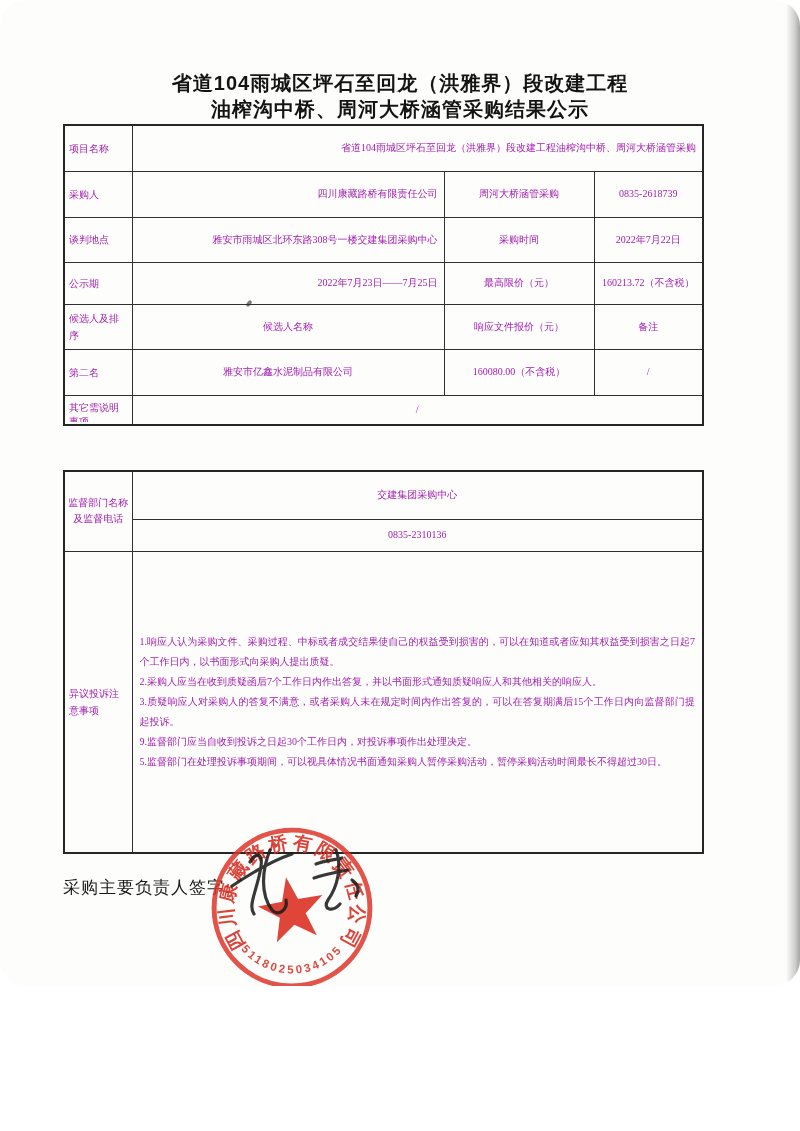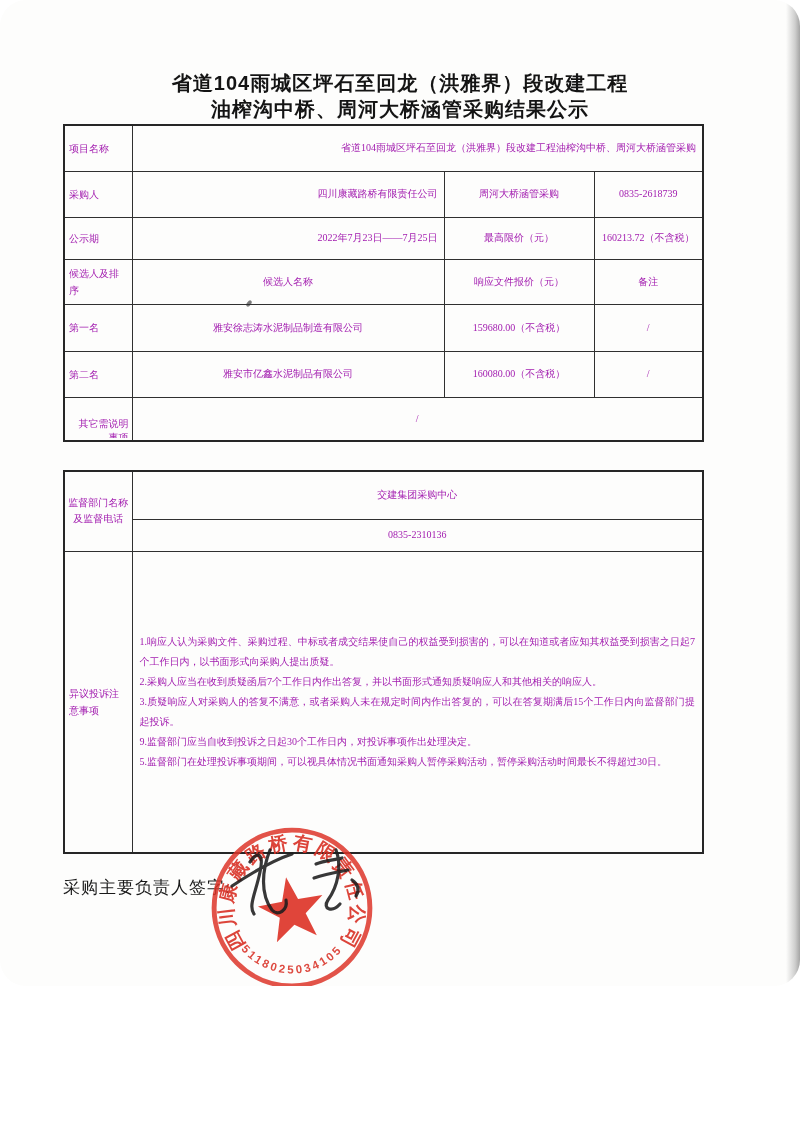--- a/index.html
+++ b/index.html
@@ -17,21 +17,21 @@
   .t1{top:124px;}
   .t2{top:470px;}
   td{border:1.5px solid #303030;font-size:10px;padding:2px 6px;vertical-align:middle;
     color:#a21caf;overflow:hidden;}
   .t1, .t2{border:2px solid #262626;}
   td.lab{text-align:left;padding:2px 3px 2px 4px;line-height:17px;}
   td.lab-c{text-align:center;padding:2px 2px;line-height:16px;}
   td.left{text-align:right;padding-left:9px;line-height:18px;}
   td.ctr{text-align:center;line-height:18px;}
   .clip{height:21px;overflow:hidden;line-height:14px;}
-  td.other-lab{vertical-align:top;padding-top:19px;text-align:right;}
+  td.other-lab{vertical-align:top;padding-top:5px;}
   td.obj{padding:4px 7px;}
   td.obj p{margin:0;line-height:20px;text-align:justify;}
   .sig-label{position:absolute;left:63px;top:868px;font-size:17px;letter-spacing:1px;color:#191919;margin-top:8px;}
   .speck{position:absolute;left:247px;top:300px;width:4px;height:7px;background:#5a5a5a;
     border-radius:50%;transform:rotate(38deg);opacity:.8;}
   .seal{position:absolute;left:210px;top:824px;width:164px;height:168px;}
   .sig-ink{position:absolute;left:200px;top:820px;width:200px;height:120px;}
 </style>
 </head>
 <body>
@@ -56,37 +56,37 @@
         <tr style="height:46px">
       <td class="lab">项目名称</td>
       <td class="left" colspan="3">省道104雨城区坪石至回龙（洪雅界）段改建工程油榨沟中桥、周河大桥涵管采购</td>
     </tr>
     <tr style="height:46px">
       <td class="lab">采购人</td>
       <td class="left">四川康藏路桥有限责任公司</td>
       <td class="ctr">周河大桥涵管采购</td>
       <td class="ctr">0835-2618739</td>
     </tr>
+    <tr style="height:45px">
+      <td class="lab">谈判地点</td>
+      <td class="left">雅安市雨城区北环东路308号一楼交建集团采购中心</td>
+      <td class="ctr">采购时间</td>
+      <td class="ctr">2022年7月22日</td>
+    </tr>
     <tr style="height:42px">
       <td class="lab">公示期</td>
       <td class="left">2022年7月23日——7月25日</td>
       <td class="ctr">最高限价（元）</td>
       <td class="ctr">160213.72（不含税）</td>
     </tr>
     <tr style="height:45px">
       <td class="lab">候选人及排序</td>
       <td class="ctr">候选人名称</td>
       <td class="ctr">响应文件报价（元）</td>
       <td class="ctr">备注</td>
-    </tr>
-    <tr style="height:47px">
-      <td class="lab">第一名</td>
-      <td class="ctr">雅安徐志涛水泥制品制造有限公司</td>
-      <td class="ctr">159680.00（不含税）</td>
-      <td class="ctr">/</td>
     </tr>
     <tr style="height:46px">
       <td class="lab">第二名</td>
       <td class="ctr">雅安市亿鑫水泥制品有限公司</td>
       <td class="ctr">160080.00（不含税）</td>
       <td class="ctr">/</td>
     </tr>
     <tr style="height:24px">
       <td class="lab other-lab">
         <div class="clip">其它需说明事项</div>

